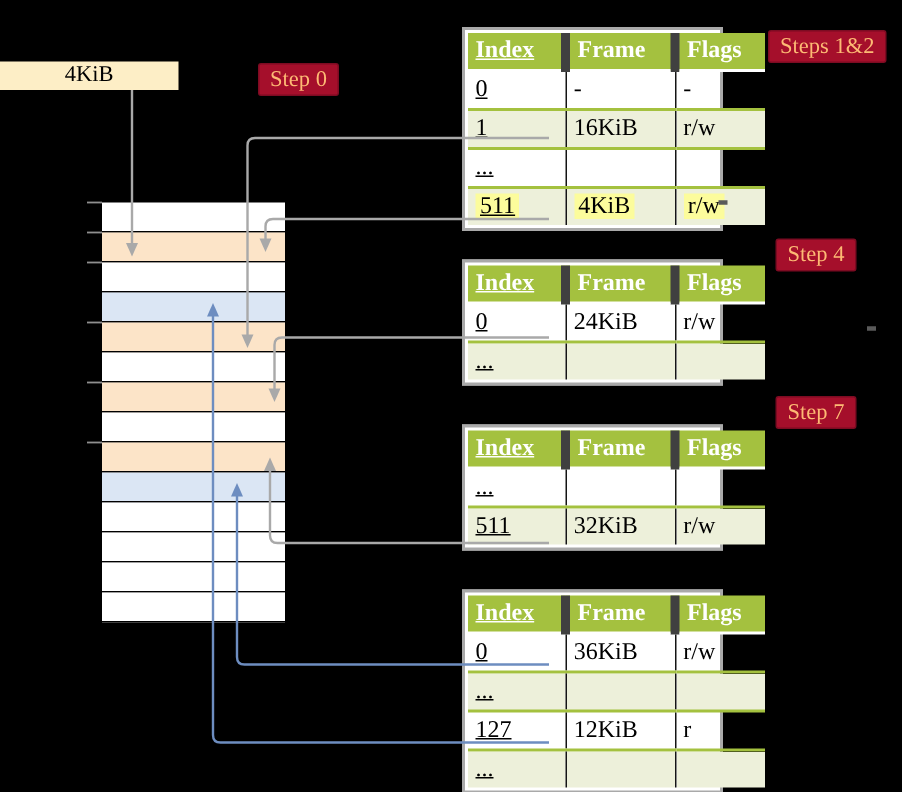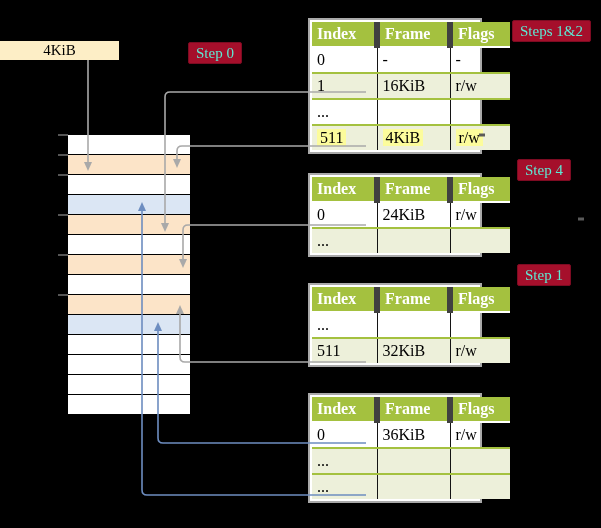--- a/index.html
+++ b/index.html
@@ -9,25 +9,25 @@
     font-family:"Liberation Serif","DejaVu Serif",serif;
   }
   
   #frame-box{
     position:absolute;left:0;top:41px;width:119px;height:19px;
     background:var(--frame-box-bg);color:#000;font-size:15px;
     display:flex;align-items:center;justify-content:center;
   }
   
   .step{
-    position:absolute;background:var(--step-label-bg);color:#5eead4;
+    position:absolute;background:var(--step-label-bg);color:#fdba74;
     font-size:15px;line-height:16px;padding:2px 7px;border-radius:2px;
     white-space:nowrap;border:1px solid #7d0b22;box-sizing:border-box;
   }
-  #step0{left:188px;top:42px}
+  #step0{left:172px;top:42px}
   #steps12{left:512px;top:20px}
   #step3{left:517px;top:159px}
   #step4{left:517px;top:264px}
   
   .ptable{
     position:absolute;left:308px;width:174px;box-sizing:border-box;
     background:#fff;border:2px solid #a9a9a9;padding:2px;
   }
   #t1{top:18px}#t2{top:173px}#t3{top:283px}#t4{top:393px}
   .ptable table{border-collapse:collapse;width:100%;font-size:16px;table-layout:fixed;}
@@ -36,21 +36,21 @@
     padding:1px 5px;height:22px;box-sizing:content-box;
   }
   .ptable th+th{border-left:6px solid #404040;}
   .ptable td{
     padding:1px 5px;height:22px;border-top:2px solid var(--table-header);
     color:#000;overflow:hidden;white-space:nowrap;
   }
   .ptable td+td{border-left:1px solid #141414;}
   .ptable tbody tr:first-child td{border-top:2px solid #fff;}
   .ptable tr.shaded td{background:var(--table-row-shaded);}
-  .ptable th:nth-child(1),.ptable td:nth-child(1){width:52px;}
+  .ptable th:nth-child(1),.ptable td:nth-child(1){width:52px;text-decoration:underline;}
   .ptable th:nth-child(2),.ptable td:nth-child(2){width:57px;}
   .ptable th:nth-child(3),.ptable td:nth-child(3){width:47px;margin-left:24px;}
   .hl{background:var(--row-highlight);padding:0 3px;}
   
   #memory-stack{position:absolute;left:68px;top:135px;width:122px;}
   .mrow{height:19px;border-bottom:1px solid #000;}
   .mrow.white{background:#ffffff;}
   .mrow.peach{background:var(--stack-peach);}
   .mrow.blue{background:var(--stack-blue);}
   
@@ -61,21 +61,21 @@
 
 <div id="canvas">
 
   <div id="frame-box">
     <span>4KiB</span>
   </div>
 
   <div id="step0" class="step">Step 0</div>
   <div id="steps12" class="step">Steps 1&amp;2</div>
   <div id="step3" class="step">Step 4</div>
-  <div id="step4" class="step">Step 1</div>
+  <div id="step4" class="step">Step 7</div>
 
   <div id="memory-stack">
       <div class="mrow white"></div>
       <div class="mrow peach"></div>
       <div class="mrow white"></div>
       <div class="mrow blue"></div>
       <div class="mrow peach"></div>
       <div class="mrow white"></div>
       <div class="mrow peach"></div>
       <div class="mrow white"></div>
@@ -178,20 +178,25 @@
         <tbody>
           <tr>
             <td>0</td>
             <td>36KiB</td>
             <td>r/w</td>
           </tr>
           <tr class="shaded">
             <td>...</td>
             <td></td>
             <td></td>
+          </tr>
+          <tr>
+            <td>127</td>
+            <td>12KiB</td>
+            <td>r</td>
           </tr>
           <tr class="shaded">
             <td>...</td>
             <td></td>
             <td></td>
           </tr>
         </tbody>
       </table>
     </div>
 

